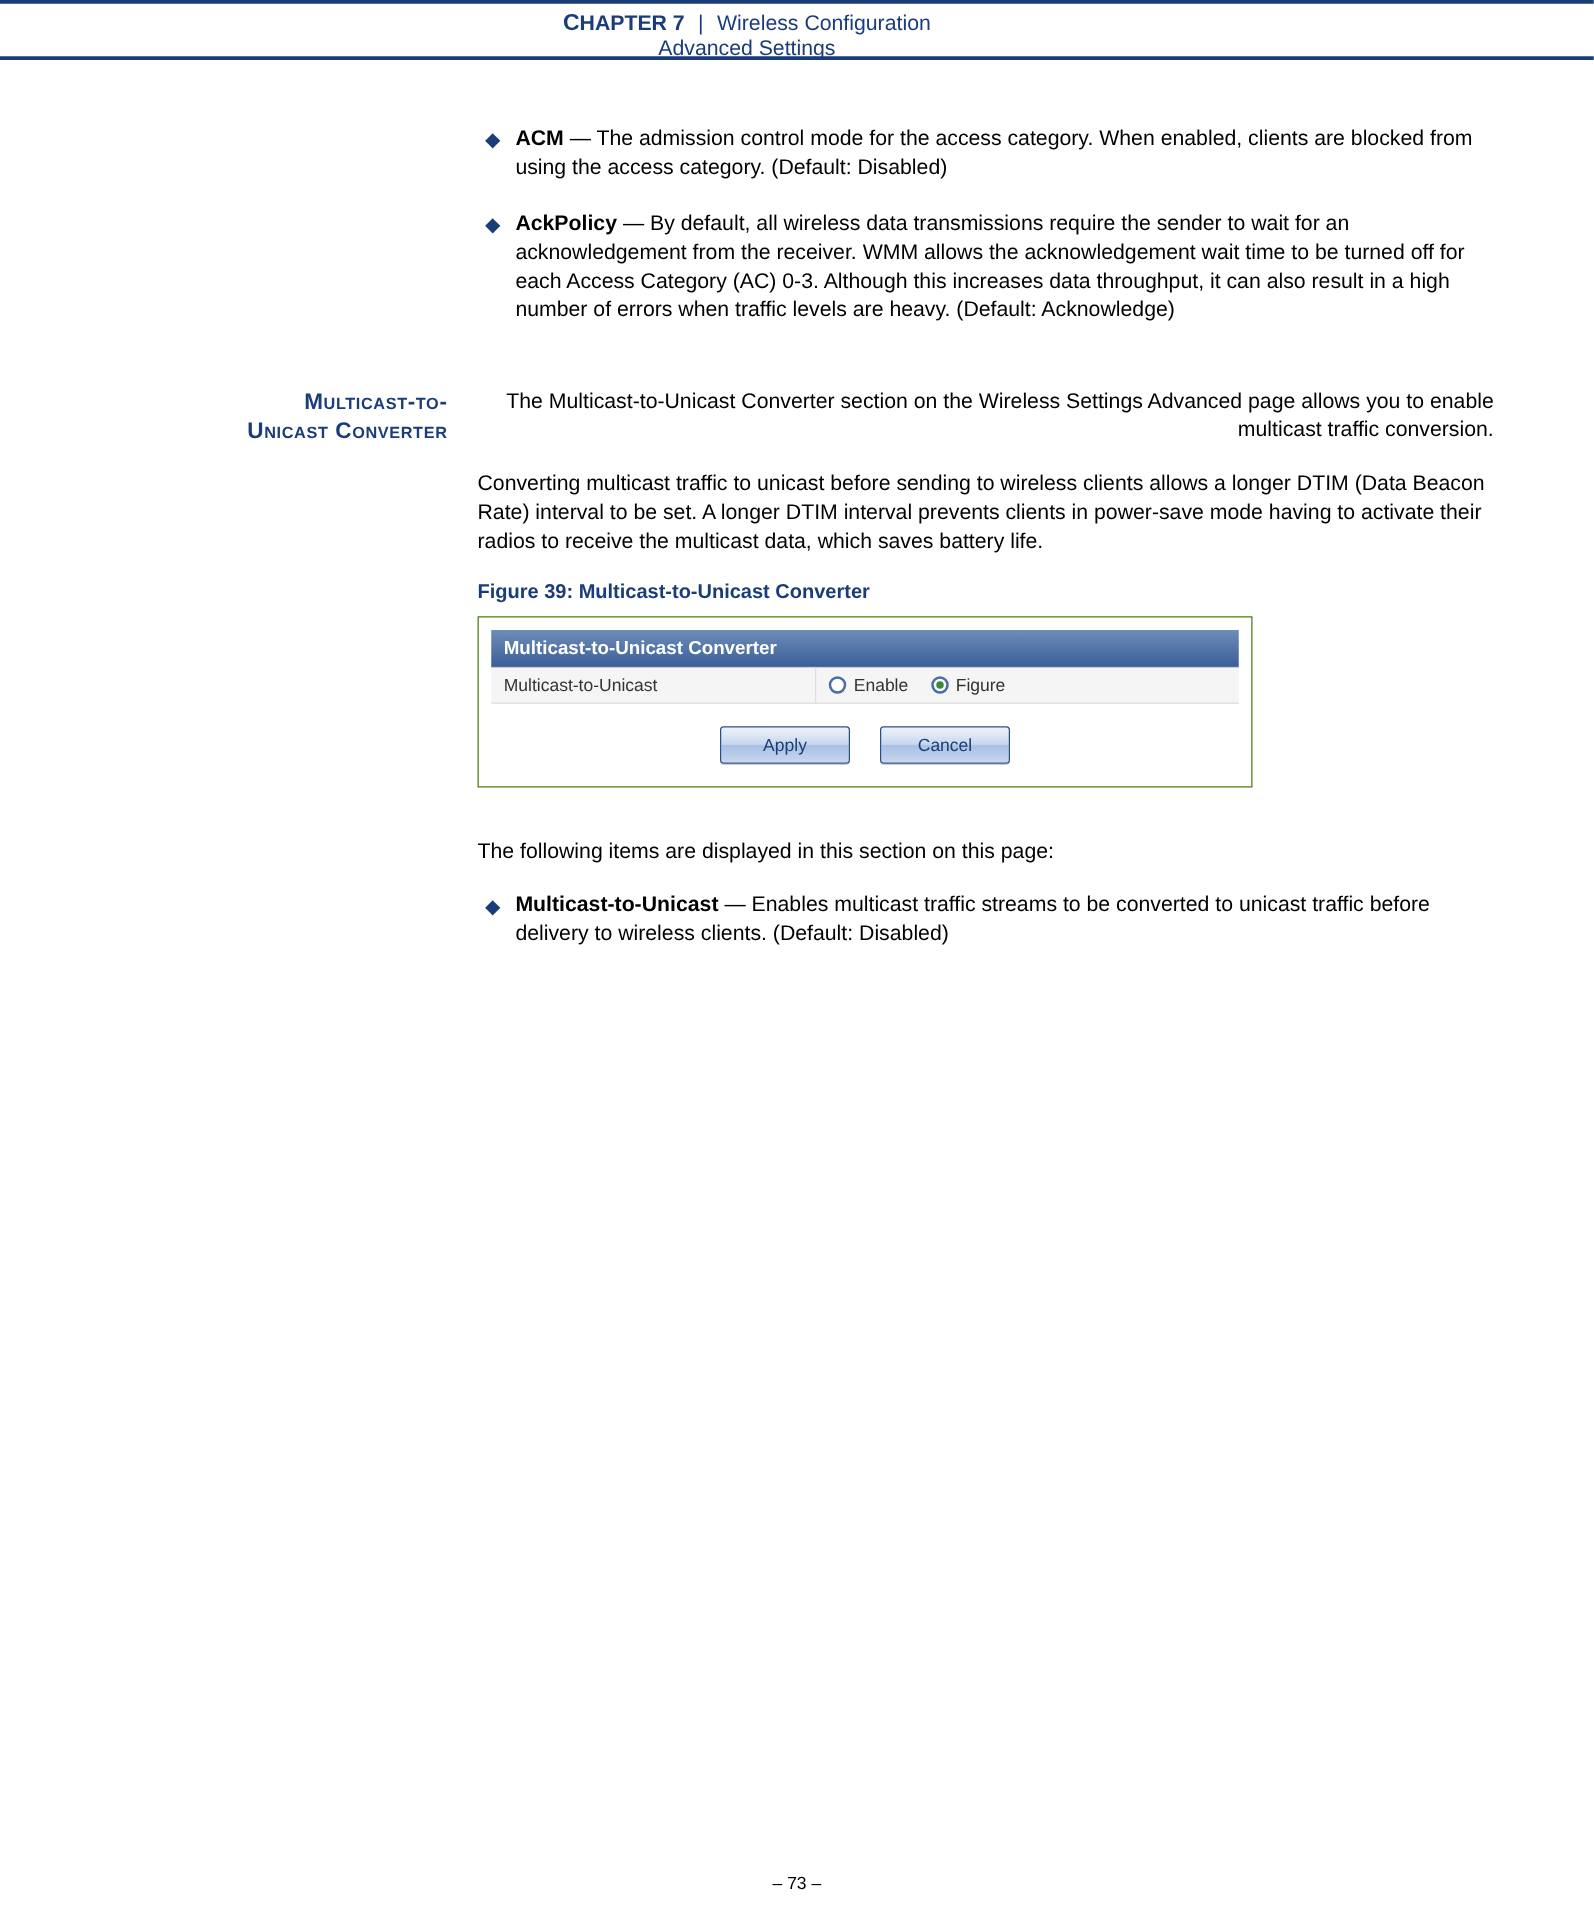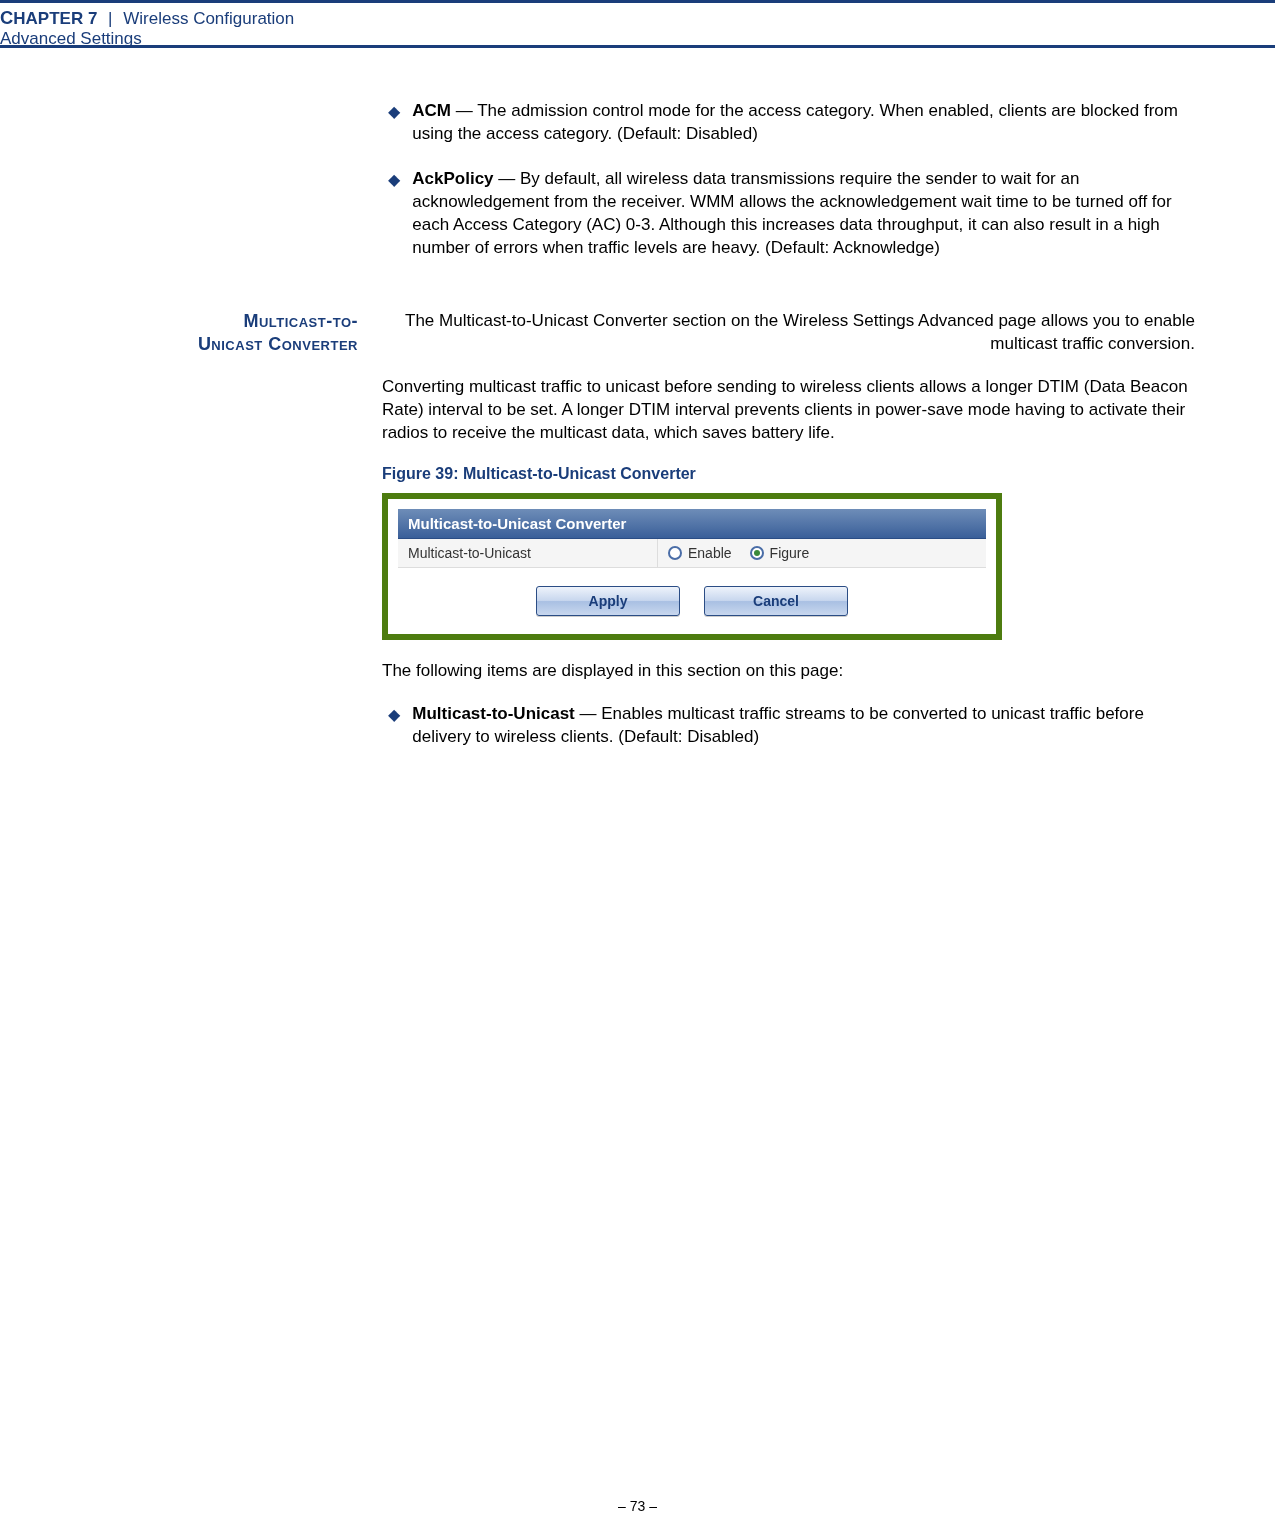--- a/index.html
+++ b/index.html
@@ -14,21 +14,21 @@
     }
     .header-strip {
       position: absolute;
       top: 0; left: 0; right: 0;
       height: 48px;
       border-top: 3px solid #1a3d7a;
       border-bottom: 3px solid #1a3d7a;
       background: #fff;
       padding-right: 80px;
       padding-top: 4px;
-      text-align: left;
+      text-align: center;
       font-size: 17px;
       line-height: 1.2;
     }
     .header-strip .chapter {
       color: #1a3d7a;
       font-weight: bold;
       font-variant: small-caps;
     }
     .header-strip .sep { color: #1a3d7a; margin: 0 6px; }
     .header-strip .title1 { color: #1a3d7a; }
@@ -83,24 +83,24 @@
     .figcaption {
       margin-left: 382px;
       color: #1a3d7a;
       font-weight: bold;
       font-size: 16px;
       margin-top: 8px;
       margin-bottom: 10px;
     }
     .figure-box {
       margin-left: 382px;
-      border: 6px solid #4d7c0f;
+      border: 1px solid #4d7c0f;
       width: 620px;
       padding: 10px;
-      margin-bottom: 20px;
+      margin-bottom: 40px;
     }
     .panel-header {
       background: linear-gradient(#6e8db8, #3a5f99);
       color: #fff;
       font-weight: bold;
       padding: 6px 10px;
       font-size: 15px;
       border-bottom: 1px solid #2b4d85;
     }
     .panel-row {
@@ -140,27 +140,27 @@
       background: #3a8a3a;
       border-radius: 50%;
     }
     .panel-buttons {
       display: flex;
       justify-content: center;
       gap: 24px;
       padding: 18px 0 8px;
     }
     .btn {
-      width: 144px;
+      width: 104px;
       height: 30px;
       border: 1px solid #2b4d85;
       border-radius: 3px;
       background: linear-gradient(#eef3fb, #c8d7ee 48%, #a9c0e3 52%, #c8d7ee);
       color: #1a3d7a;
-      font-weight: bold;
+      font-weight: normal;
       font-size: 14px;
       display: flex;
       align-items: center;
       justify-content: center;
       box-shadow: 0 1px 0 rgba(0,0,0,0.2);
     }
     .footer {
       position: absolute;
       bottom: 18px;
       left: 0; right: 0;

